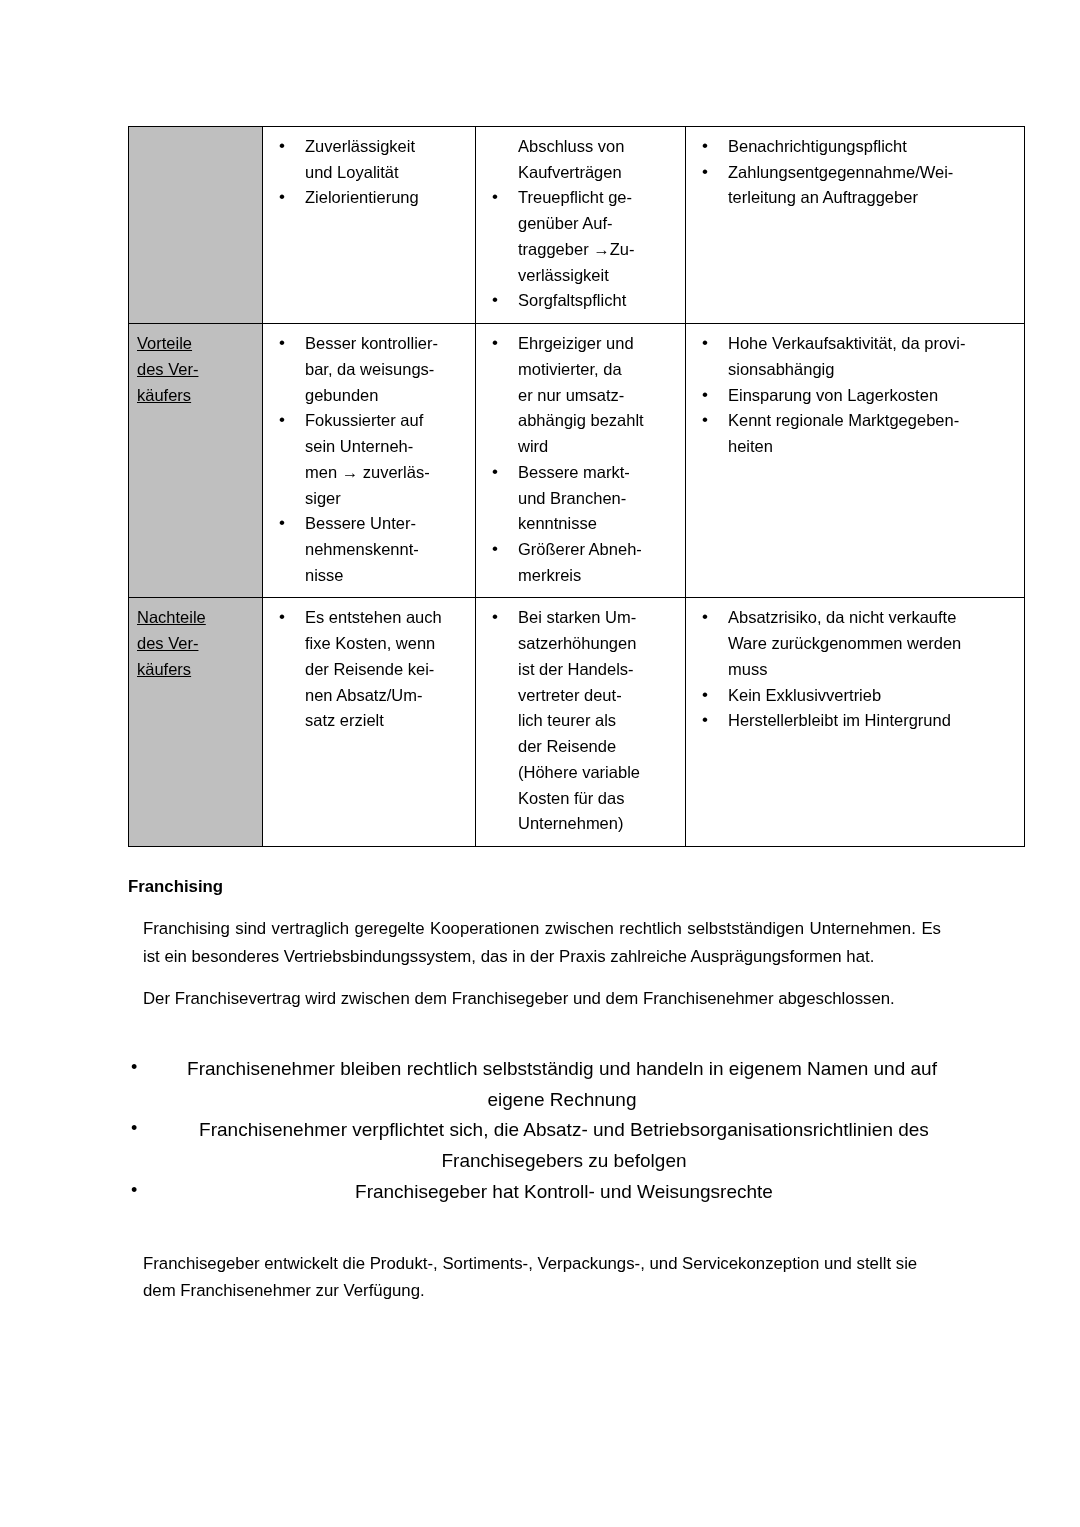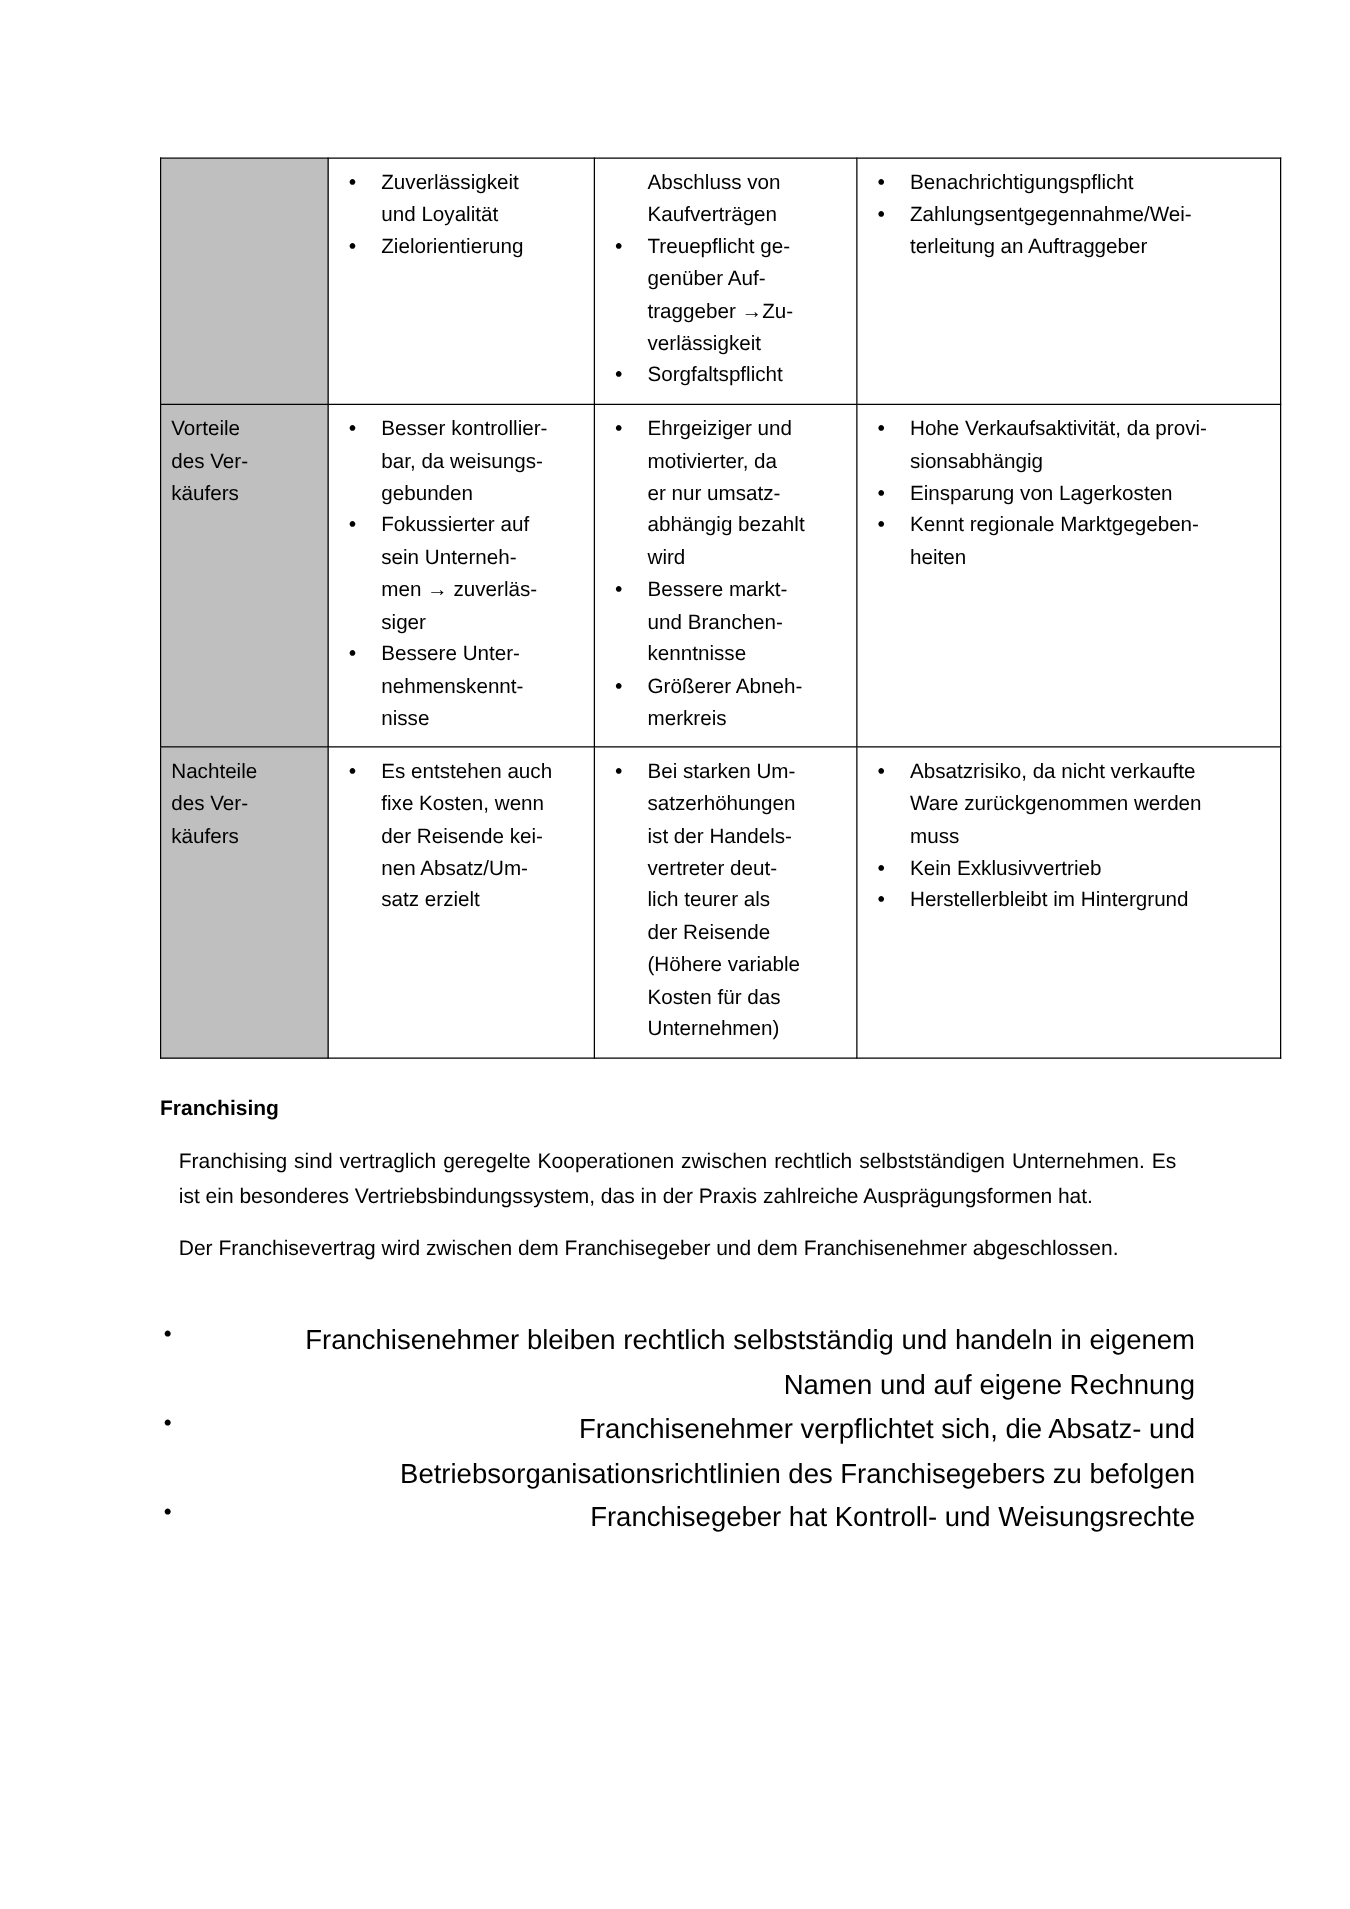--- a/index.html
+++ b/index.html
@@ -49,20 +49,21 @@
   }
   td.col-b { width: 196px; }
   td.col-c { width: 193px; }
   td.col-d { width: 322px; }
 
   .label-text {
     display: block;
     font-size: 16.5px;
     line-height: 1.57;
     white-space: pre-line;
+    text-decoration: underline;
   }
 
   ul.cell-list {
     list-style: none;
     margin: 0;
     padding: 0;
   }
   ul.cell-list > li {
     position: relative;
     padding-left: 34px;
@@ -113,23 +114,23 @@
   }
 
   ul.doc-list {
     list-style: none;
     margin: 0;
     padding: 0;
   }
   ul.doc-list > li {
     position: relative;
     padding-left: 40px;
-    font-size: 22px;
+    font-size: 19px;
     line-height: 1.62;
-    text-align: right;
+    text-align: center;
   }
   ul.doc-list > li::before {
     content: "\2022";
     position: absolute;
     left: 3px;
     top: -1px;
     font-size: 18px;
   }
   ul.doc-list > li.indent-extra {
     padding-left: 44px;
@@ -276,17 +277,18 @@
       <ul class="doc-list">
         <li>Franchisenehmer bleiben rechtlich selbstständig und handeln in eigenem Namen und auf eigene Rechnung</li>
         <li class="indent-extra">Franchisenehmer verpflichtet sich, die Absatz- und Betriebsorganisationsrichtlinien des Franchisegebers zu befolgen</li>
         <li class="indent-extra">Franchisegeber hat Kontroll- und Weisungsrechte</li>
       </ul>
     </div>
 
     <div class="spacer-line"></div>
 
     <div class="section">
+      <p class="para para-left">Franchisegeber entwickelt die Produkt-, Sortiments-, Verpackungs-, und Servicekonzeption und stellt sie dem Franchisenehmer zur Verfügung.</p>
       <div class="spacer-line"></div>
     </div>
 
   </div>
 </div>
 
 </body></html>

